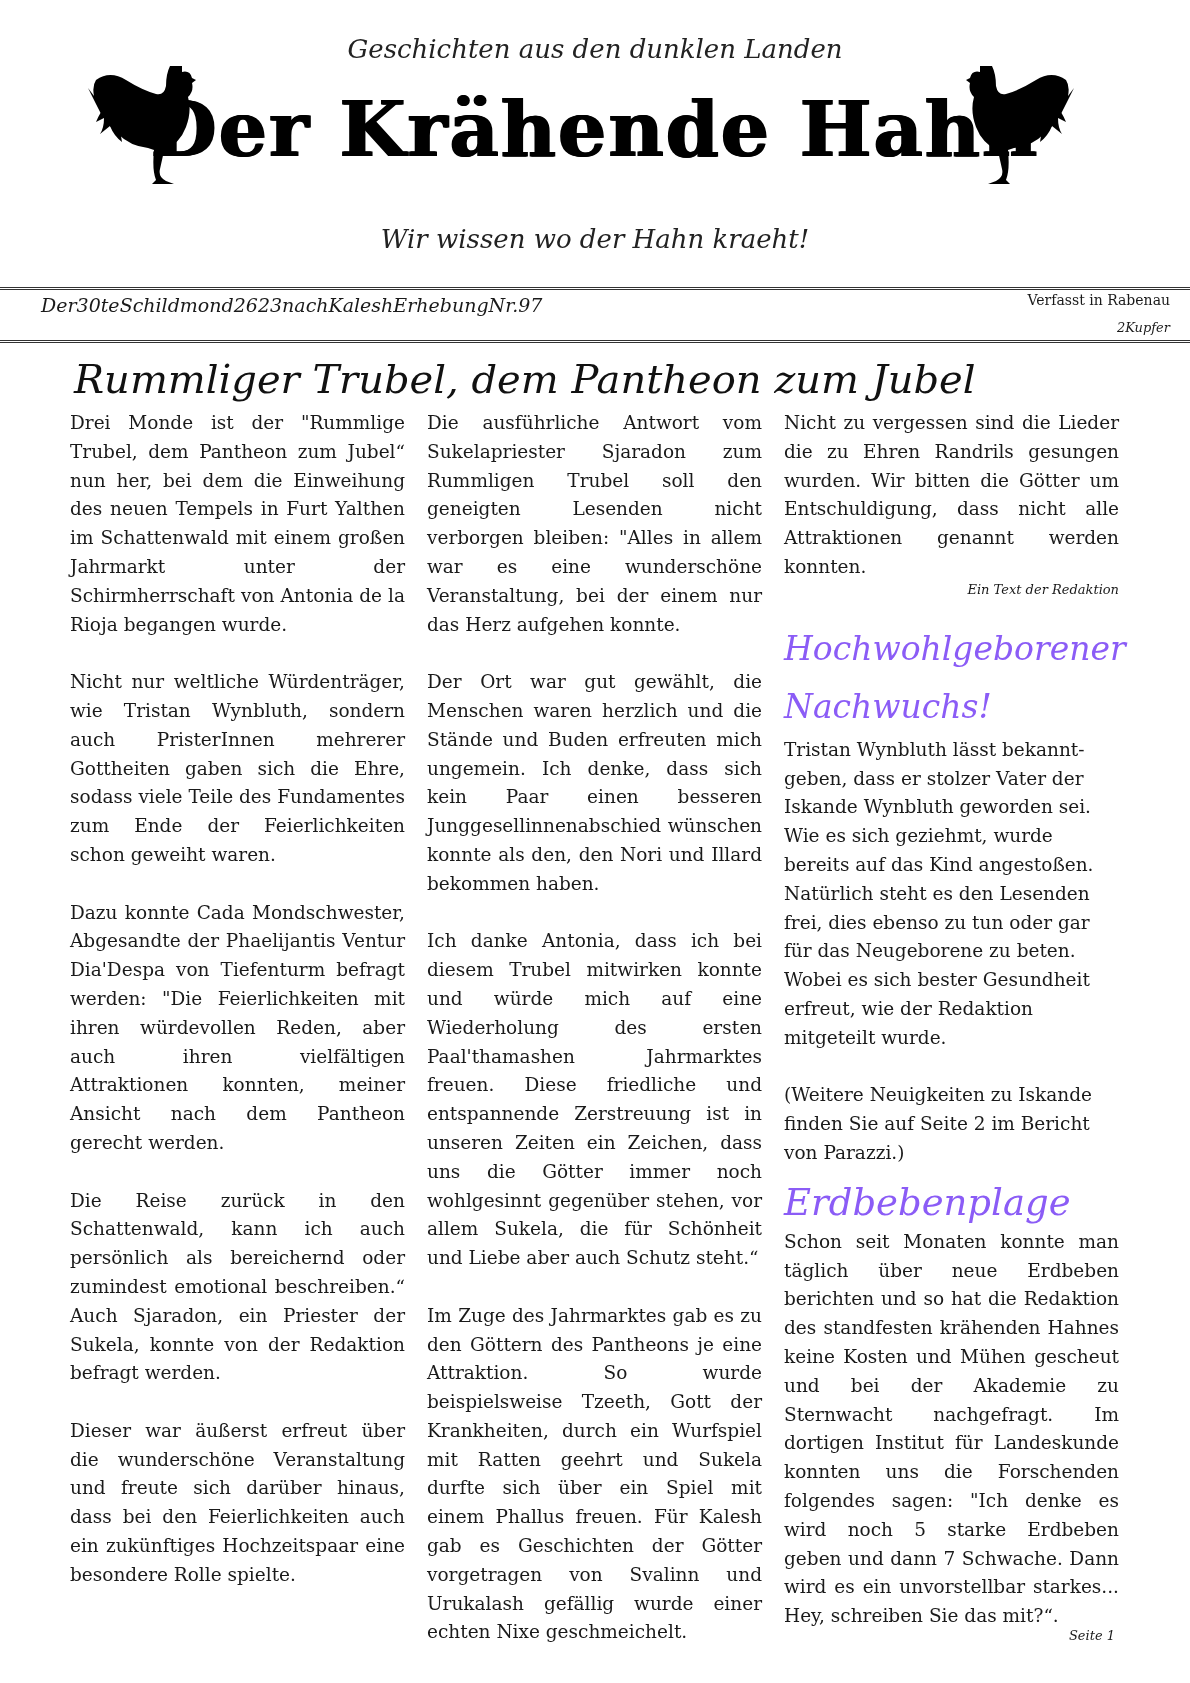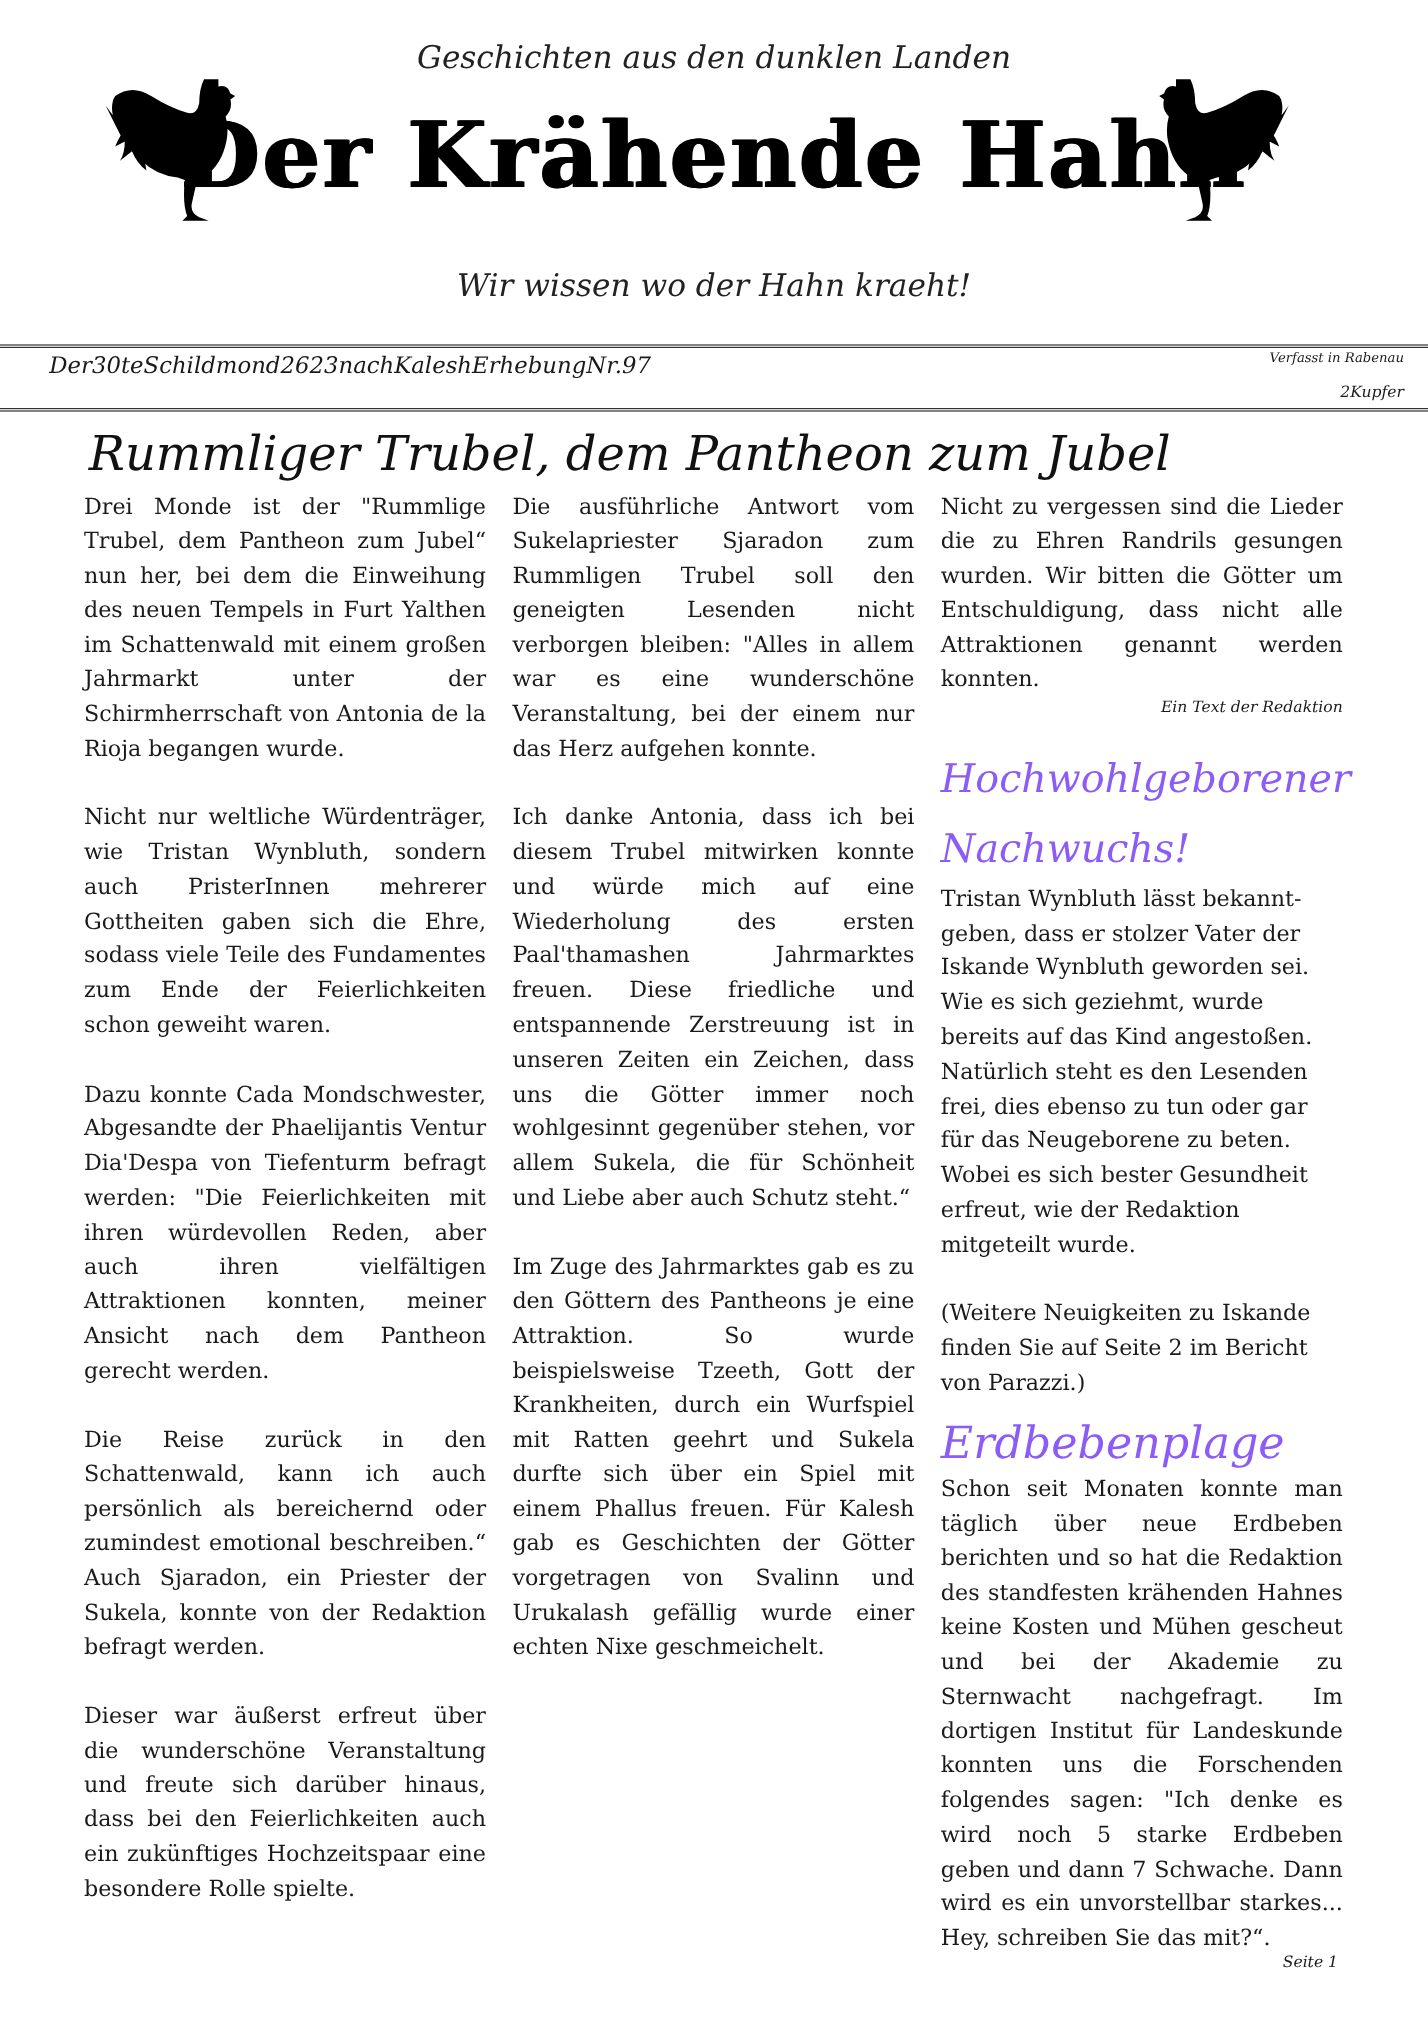--- a/index.html
+++ b/index.html
@@ -24,21 +24,21 @@
   .motto {
     position: absolute; top: 224px; left: 0; width: 1190px; text-align: center;
     font-family: "DejaVu Serif", serif; font-style: italic; font-size: 26px; color: #222;
   }
   .dateline {
     position: absolute; top: 287px; left: 0; width: 1190px; height: 56px;
     border-top: 3px double #333; border-bottom: 3px double #333; box-sizing: border-box;
   }
   .date-items { position: absolute; left: 14px; top: 4px; display: flex; 
     font-family: "DejaVu Serif", serif; font-style: italic; font-size: 19px; margin-left: 27px; }
-  .place { position: absolute; right: 20px; top: 2px; font-style: italic; font-size: 11px; text-align: right; }
+  .place { position: absolute; right: 20px; top: 2px; font-size: 14px; text-align: right; }
   .price { position: absolute; right: 20px; top: 30px; font-style: italic; font-size: 13px; text-align: right; }
 
   .headline {
     position: absolute; top: 352px; left: 70px; width: 1000px;
     font-family: "DejaVu Serif", serif; font-style: italic; font-size: 40px; color: #111;
     margin: 4px; font-weight: normal;
   }
   .col {
     position: absolute; width: 335px;
     font-family: "DejaVu Serif", serif; font-size: 18.5px; line-height: 28.8px; color: #1a1a1a;
@@ -104,20 +104,21 @@
 <section class="col col1">
   <p>Drei Monde ist der "Rummlige Trubel, dem Pantheon zum Jubel“ nun her, bei dem die Einweihung des neuen Tempels in Furt Yalthen im Schattenwald mit einem großen Jahrmarkt unter der Schirmherrschaft von Antonia de la Rioja begangen wurde.</p>
   <p>Nicht nur weltliche Würdenträger, wie Tristan Wynbluth, sondern auch PristerInnen mehrerer Gottheiten gaben sich die Ehre, sodass viele Teile des Fundamentes zum Ende der Feierlichkeiten schon geweiht waren.</p>
   <p>Dazu konnte Cada Mondschwester, Abgesandte der Phaelijantis Ventur Dia'Despa von Tiefenturm befragt werden: "Die Feierlichkeiten mit ihren würdevollen Reden, aber auch ihren vielfältigen Attraktionen konnten, meiner Ansicht nach dem Pantheon gerecht werden.</p>
   <p>Die Reise zurück in den Schattenwald, kann ich auch persönlich als bereichernd oder zumindest emotional beschreiben.“ Auch Sjaradon, ein Priester der Sukela, konnte von der Redaktion befragt werden.</p>
   <p>Dieser war äußerst erfreut über die wunderschöne Veranstaltung und freute sich darüber hinaus, dass bei den Feierlichkeiten auch ein zukünftiges Hochzeitspaar eine besondere Rolle spielte.</p>
 </section>
 
 <section class="col col2">
   <p>Die ausführliche Antwort vom Sukelapriester Sjaradon zum Rummligen Trubel soll den geneigten Lesenden nicht verborgen bleiben: "Alles in allem war es eine wunderschöne Veranstaltung, bei der einem nur das Herz aufgehen konnte.</p>
+  <p>Der Ort war gut gewählt, die Menschen waren herzlich und die Stände und Buden erfreuten mich ungemein. Ich denke, dass sich kein Paar einen besseren Junggesellinnenabschied wünschen konnte als den, den Nori und Illard bekommen haben.</p>
   <p>Ich danke Antonia, dass ich bei diesem Trubel mitwirken konnte und würde mich auf eine Wiederholung des ersten Paal'thamashen Jahrmarktes freuen. Diese friedliche und entspannende Zerstreuung ist in unseren Zeiten ein Zeichen, dass uns die Götter immer noch wohlgesinnt gegenüber stehen, vor allem Sukela, die für Schönheit und Liebe aber auch Schutz steht.“</p>
   <p>Im Zuge des Jahrmarktes gab es zu den Göttern des Pantheons je eine Attraktion. So wurde beispielsweise Tzeeth, Gott der Krankheiten, durch ein Wurfspiel mit Ratten geehrt und Sukela durfte sich über ein Spiel mit einem Phallus freuen. Für Kalesh gab es Geschichten der Götter vorgetragen von Svalinn und Urukalash gefällig wurde einer echten Nixe geschmeichelt.</p>
 </section>
 
 <section class="col col3">
   <p>Nicht zu vergessen sind die Lieder die zu Ehren Randrils gesungen wurden. Wir bitten die Götter um Entschuldigung, dass nicht alle Attraktionen genannt werden konnten.</p>
   <div class="signature">Ein Text der Redaktion</div>
 
   <article>
     <h2 class="subhead">Hochwohlgeborener</h2>

